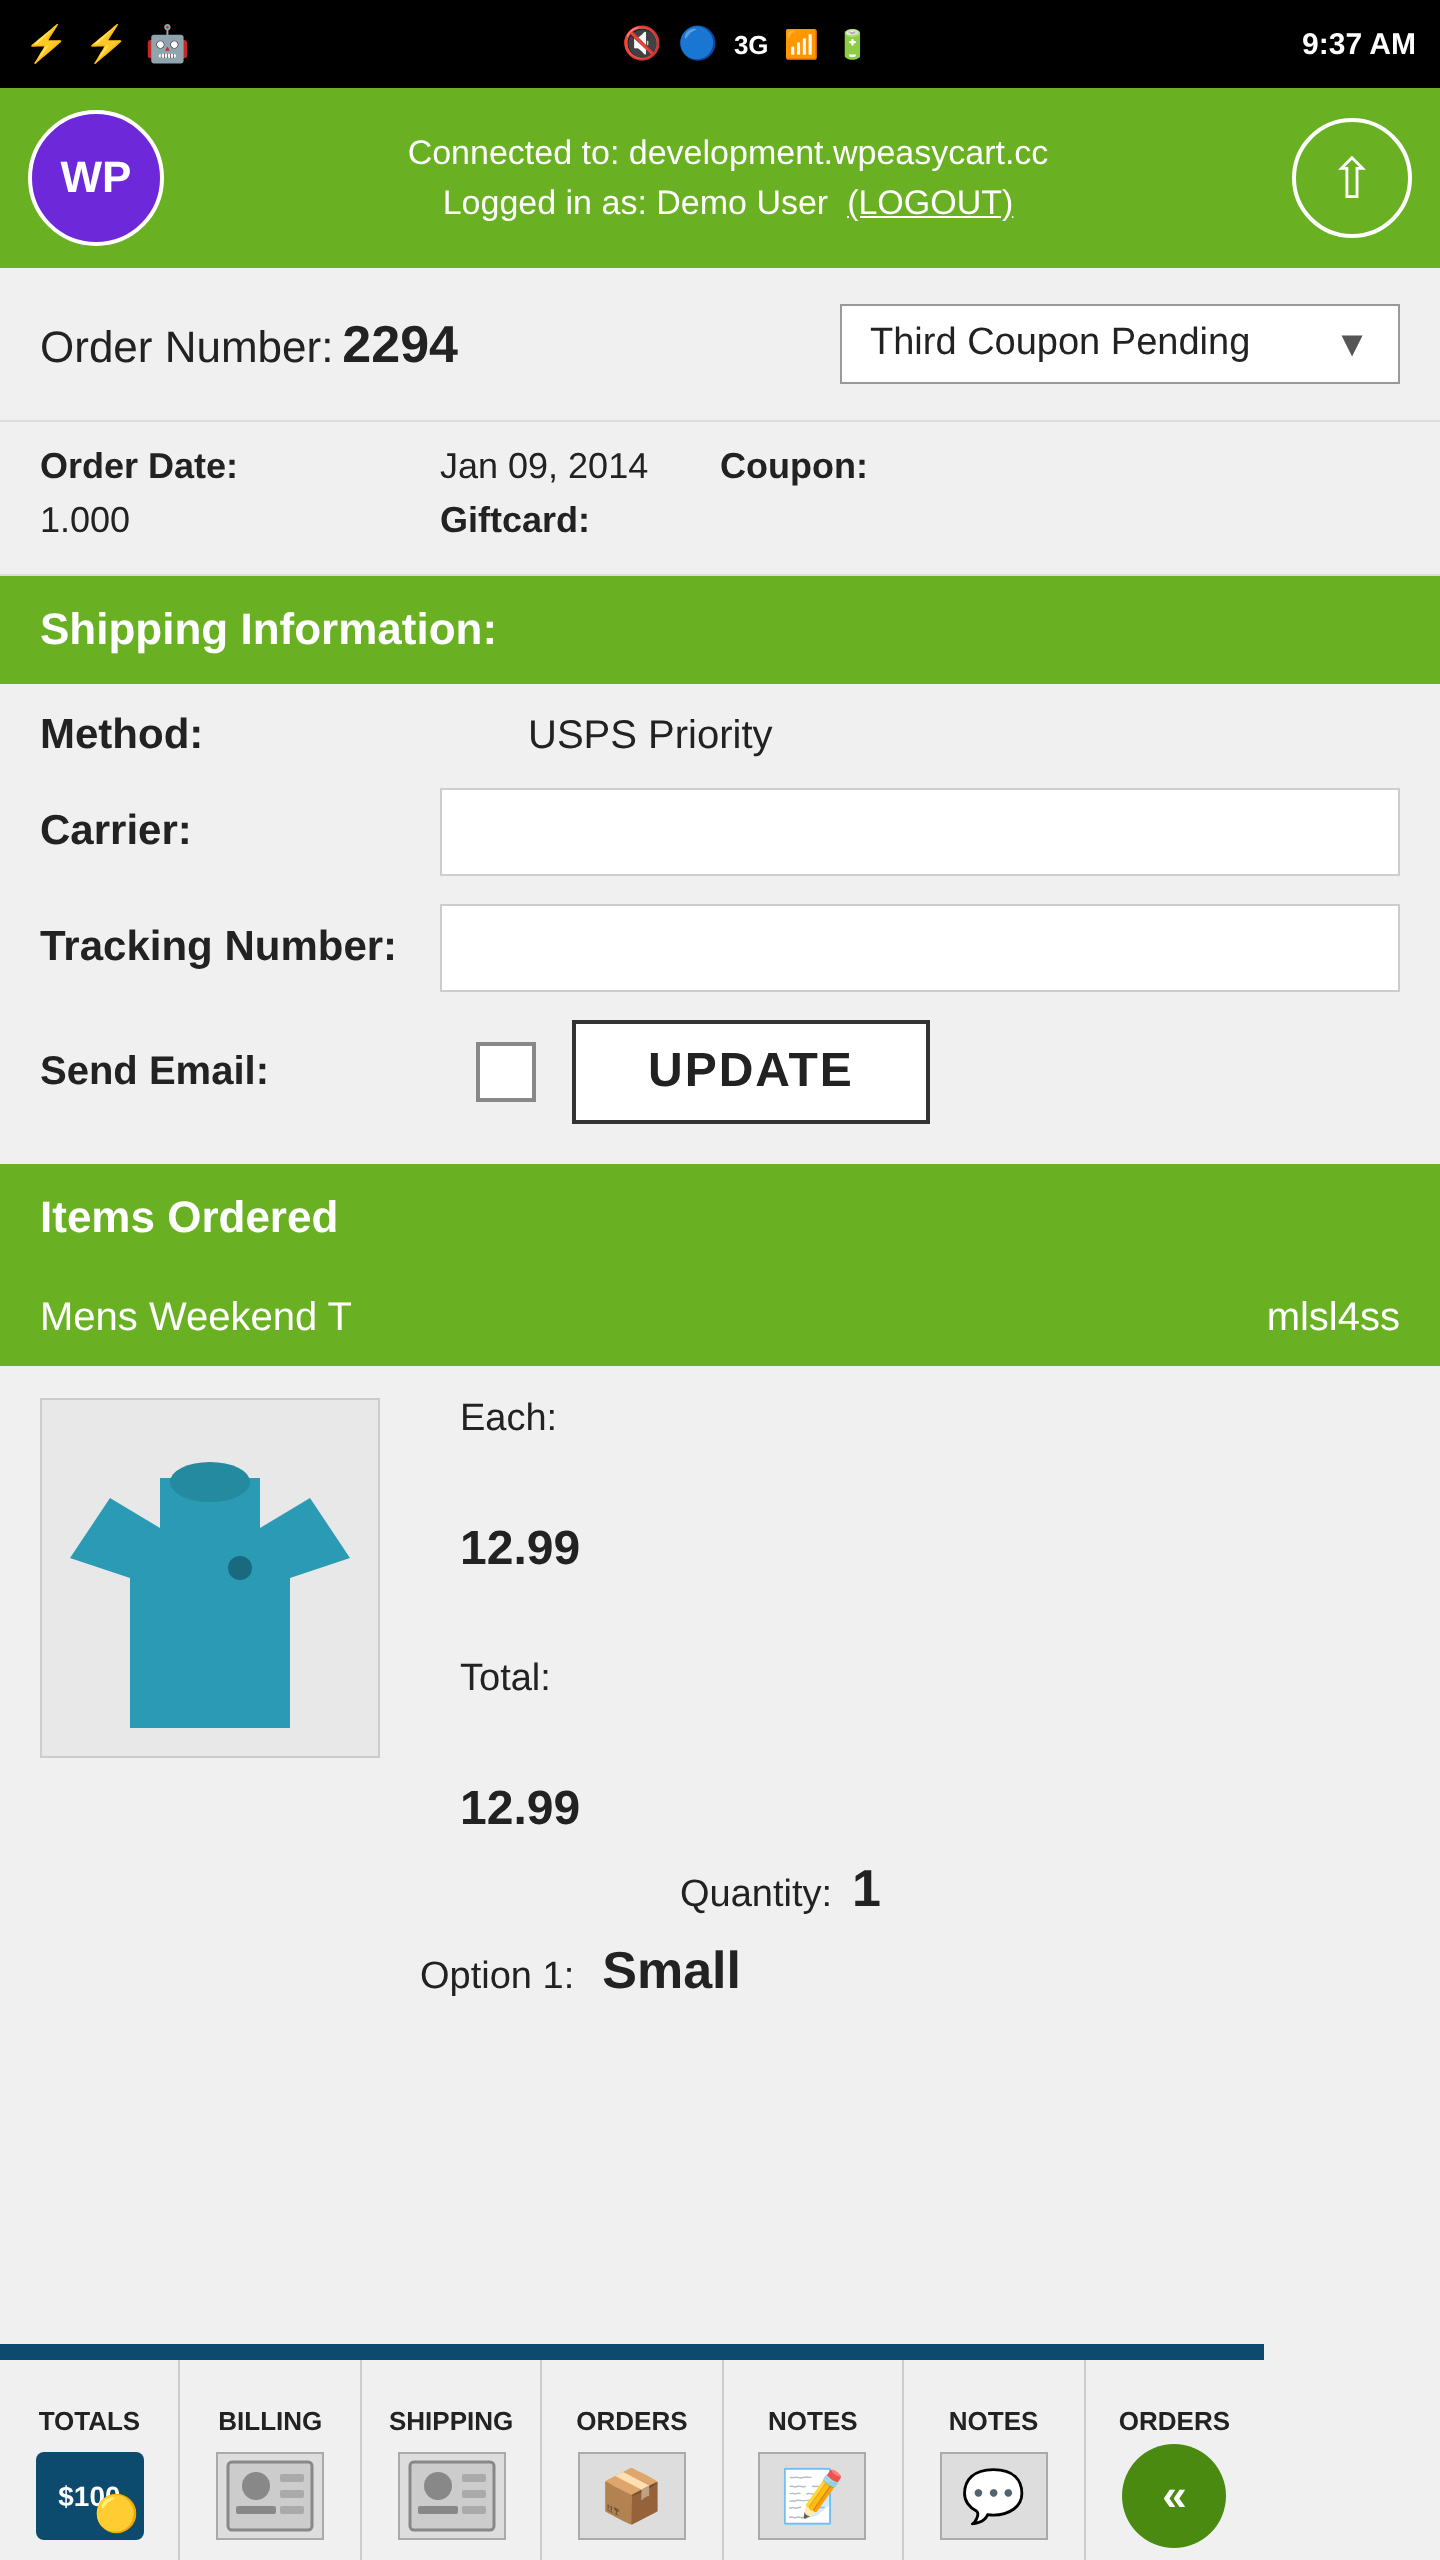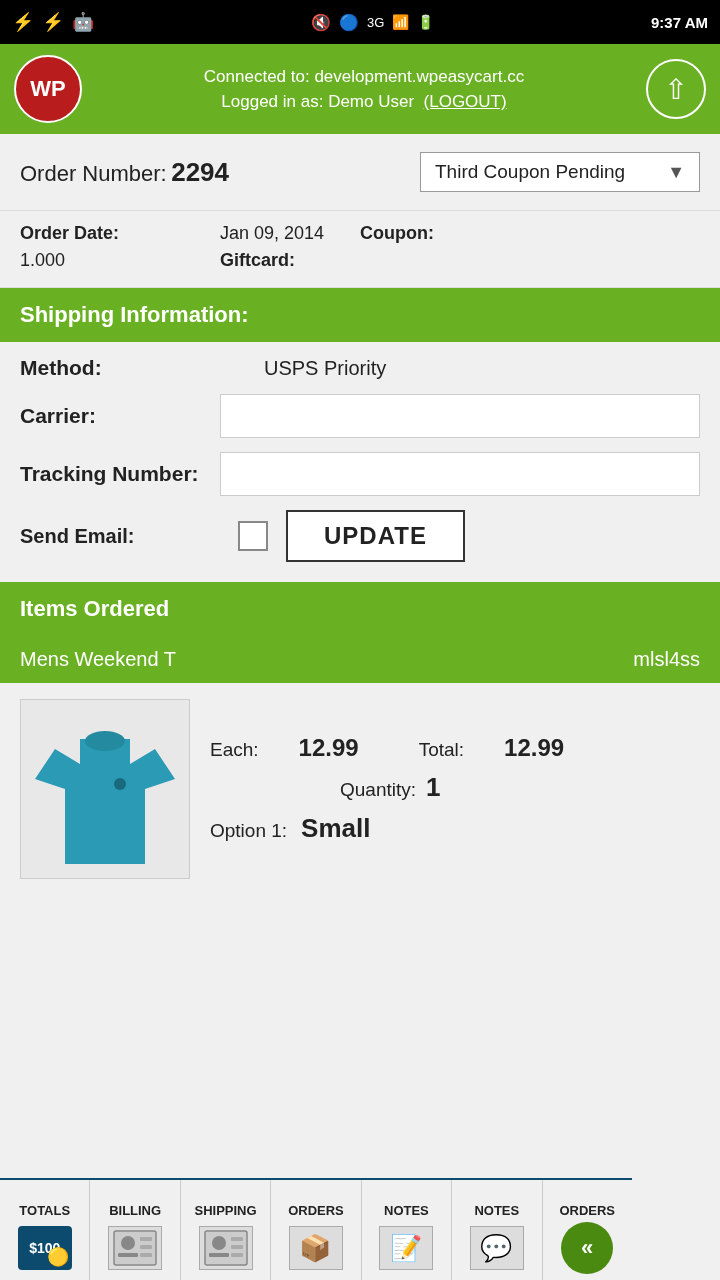--- a/index.html
+++ b/index.html
@@ -33,21 +33,21 @@
       display: flex;
       align-items: center;
       justify-content: space-between;
       padding: 10px 14px;
       min-height: 90px;
     }
     .header-logo {
       width: 68px;
       height: 68px;
       border-radius: 50%;
-      background: #b91c1c;
+      background: #6d28d9;
       border: 2px solid #fff;
       display: flex;
       align-items: center;
       justify-content: center;
       color: #fff;
       font-size: 22px;
       font-weight: bold;
       flex-shrink: 0;
     }
     .header-text {
@@ -218,20 +218,21 @@
       display: flex;
       flex-direction: column;
       gap: 10px;
       justify-content: center;
     }
     .item-price-row {
       display: flex;
       gap: 40px;
       align-items: baseline;
       font-size: 19px;
+      flex-direction: column;
     }
     .item-price-row .price-val {
       font-size: 24px;
       font-weight: bold;
     }
     .item-qty-row {
       display: flex;
       align-items: baseline;
       font-size: 19px;
       gap: 10px;
@@ -251,21 +252,21 @@
       font-weight: bold;
     }
 
     
     .bottom-nav {
       position: fixed;
       bottom: 0;
       left: 0;
       width: 632px;
       background: #f0f0f0;
-      border-top: 2px solid #0c4a6e;
+      border-top: 8px solid #0c4a6e;
       display: flex;
     }
     .nav-item {
       flex: 1;
       display: flex;
       flex-direction: column;
       align-items: center;
       justify-content: flex-end;
       padding: 6px 4px 6px 4px;
       cursor: pointer;
@@ -337,21 +338,21 @@
 <div class="status-bar">
   <div class="status-left">
 
     <span style="font-size:18px;">⚡</span>
     <span style="font-size:18px;">⚡</span>
     <span style="font-size:18px;">🤖</span>
   </div>
   <div style="display:flex;align-items:center;gap:8px;">
     <span style="font-size:16px;">🔇</span>
     <span style="font-size:16px;">🔵</span>
-    <span style="font-size:13px;font-weight:normal;">3G</span>
+    <span style="font-size:13px;font-weight:bold;">3G</span>
     <span style="font-size:14px;">📶</span>
     <span style="font-size:14px;color:#00ff00;">🔋</span>
   </div>
   <div class="status-right">
     <span>9:37 AM</span>
   </div>
 </div>
 
 <div class="header-bar">
   <div class="header-logo">

